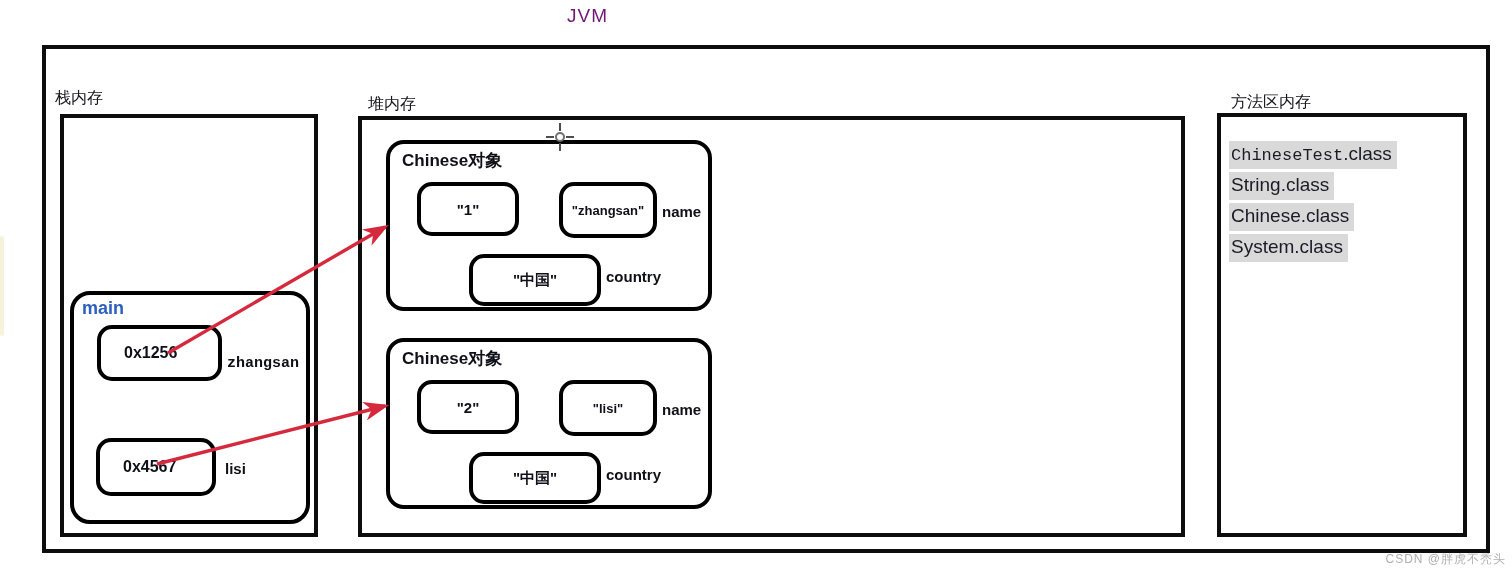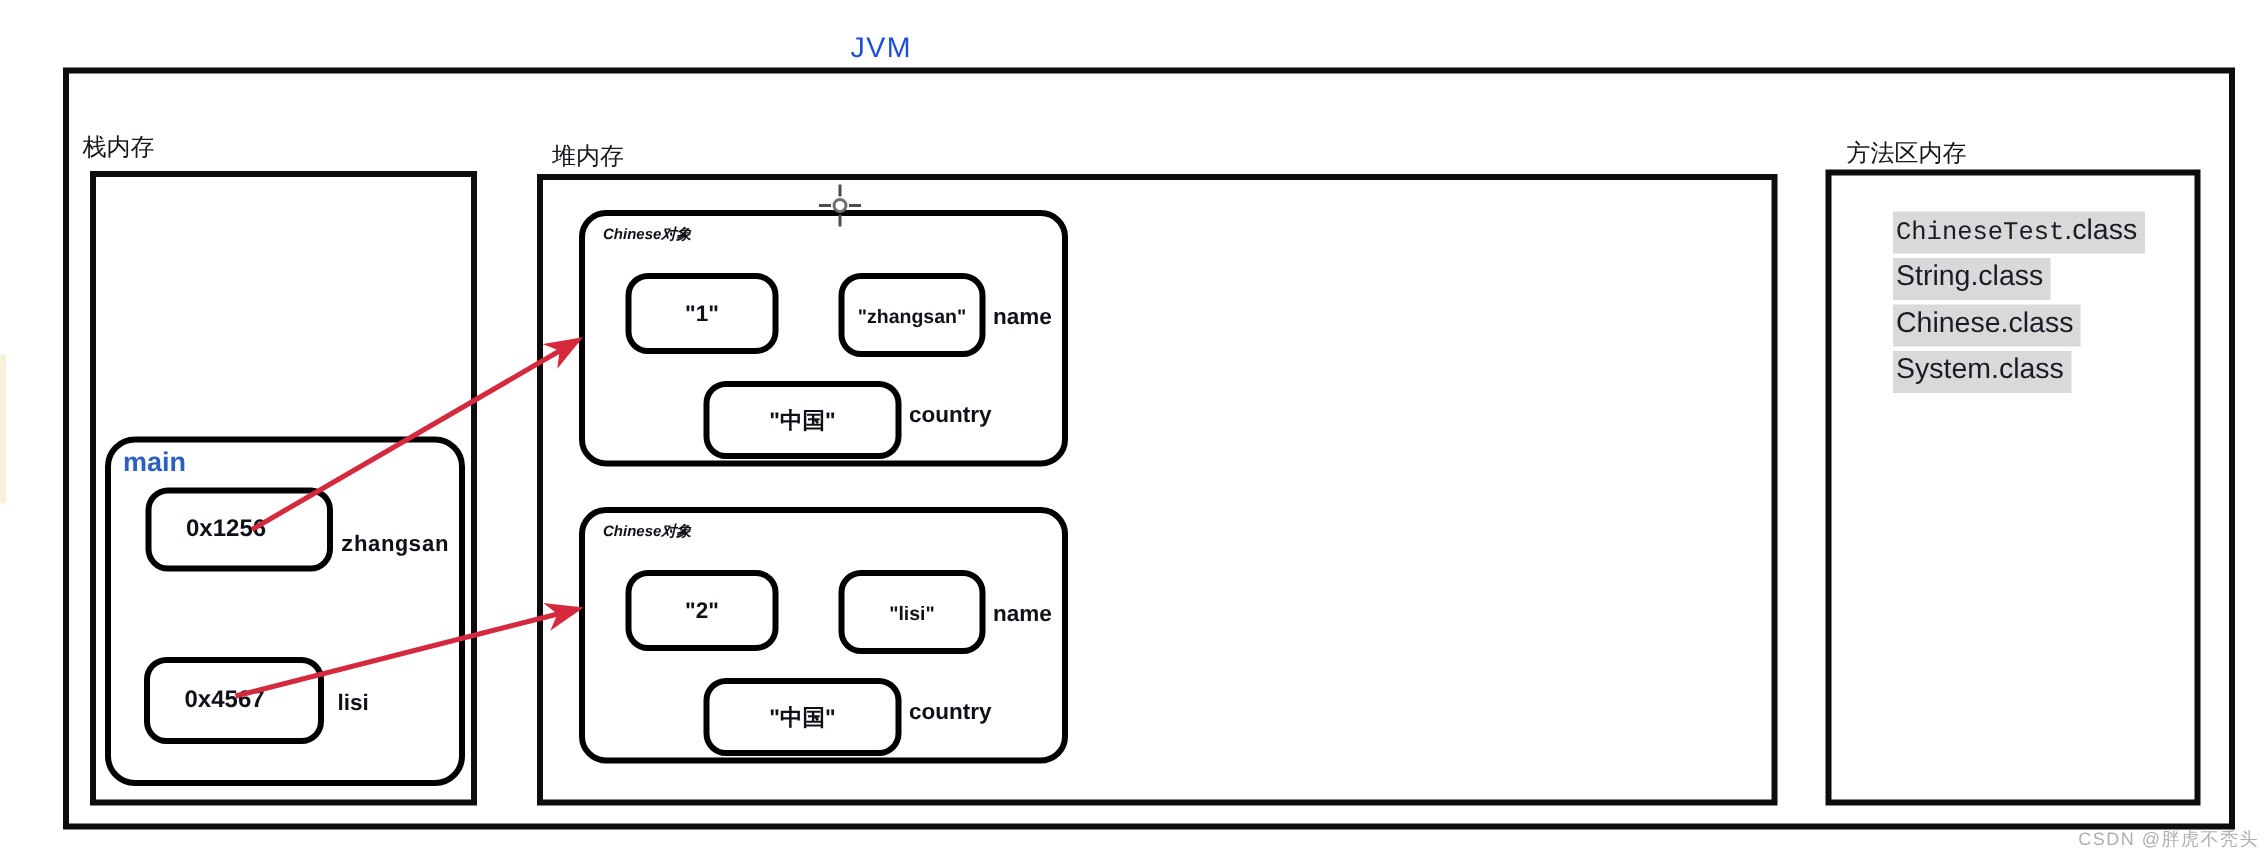--- a/index.html
+++ b/index.html
@@ -8,23 +8,23 @@
     position: relative;
     width: 1512px; height: 569px;
     background: #ffffff;
     font-family: "Liberation Sans", "DejaVu Sans", sans-serif;
     color: #111;
     overflow: hidden;
   }
   .abs { position: absolute; }
 
   .page-title {
-    left: 540px; top: 22px; width: 95px;
+    left: 540px; top: 5px; width: 95px;
     text-align: center;
-    font-size: 19px; color: #1d4ed8; letter-spacing: 1px;
+    font-size: 19px; color: #701a75; letter-spacing: 1px;
   }
 
   .outer-box {
     left: 42px; top: 45px; width: 1448px; height: 508px;
     border: 4px solid #0d0d0d;
   }
 
   .region-label { font-size: 16px; color: #15151d; }
   .region-box { border: 4px solid #0d0d0d; background: #fff; }
 
@@ -63,36 +63,36 @@
   .var-lisi-name { left: 225px; top: 460px; }
 
   .heap-object {
     border: 4px solid #000; border-radius: 18px;
     background: #fff;
   }
   .object-1 { left: 386px; top: 140px; width: 326px; height: 171px; }
   .object-2 { left: 386px; top: 338px; width: 326px; height: 171px; }
   .object-label {
     left: 12px; top: 5px;
-    font-weight: bold; font-size: 10px; color: #101018; font-style: italic;
+    font-weight: bold; font-size: 17px; color: #101018;
   }
   .field-id      { left: 27px;  top: 38px;  width: 102px; height: 54px; }
   .field-id-name { left: 134px; top: 56px; margin-left: 42px; }
   .field-name-box  { left: 169px; top: 38px; width: 98px; height: 56px; font-size: 13px; }
   .field-name-name { left: 272px; top: 59px; }
   .field-country      { left: 79px;  top: 110px; width: 132px; height: 52px; }
   .field-country-name { left: 216px; top: 124px; }
 
   .class-list { left: 1229px; top: 141px; width: 225px; }
   .class-row { margin-bottom: 5px; line-height: 26px; height: 26px; }
   .class-chip {
     display: inline-block;
     background: #d9d9d9;
     padding: 0 5px 0 2px;
-    font-size: 19px; color: #1b1b26; margin-left: 33px;
+    font-size: 19px; color: #1b1b26;
   }
   .class-mono { font-family: "Liberation Mono", "DejaVu Sans Mono", monospace; font-size: 17px; }
 
   .svg-overlay { left: 0; top: 0; pointer-events: none; }
 
   .watermark-1 {
     right: 14px; top: 533px;
     font-size: 17px; color: #8f8f8f; opacity: 0.8;
     letter-spacing: 1px;
   }

